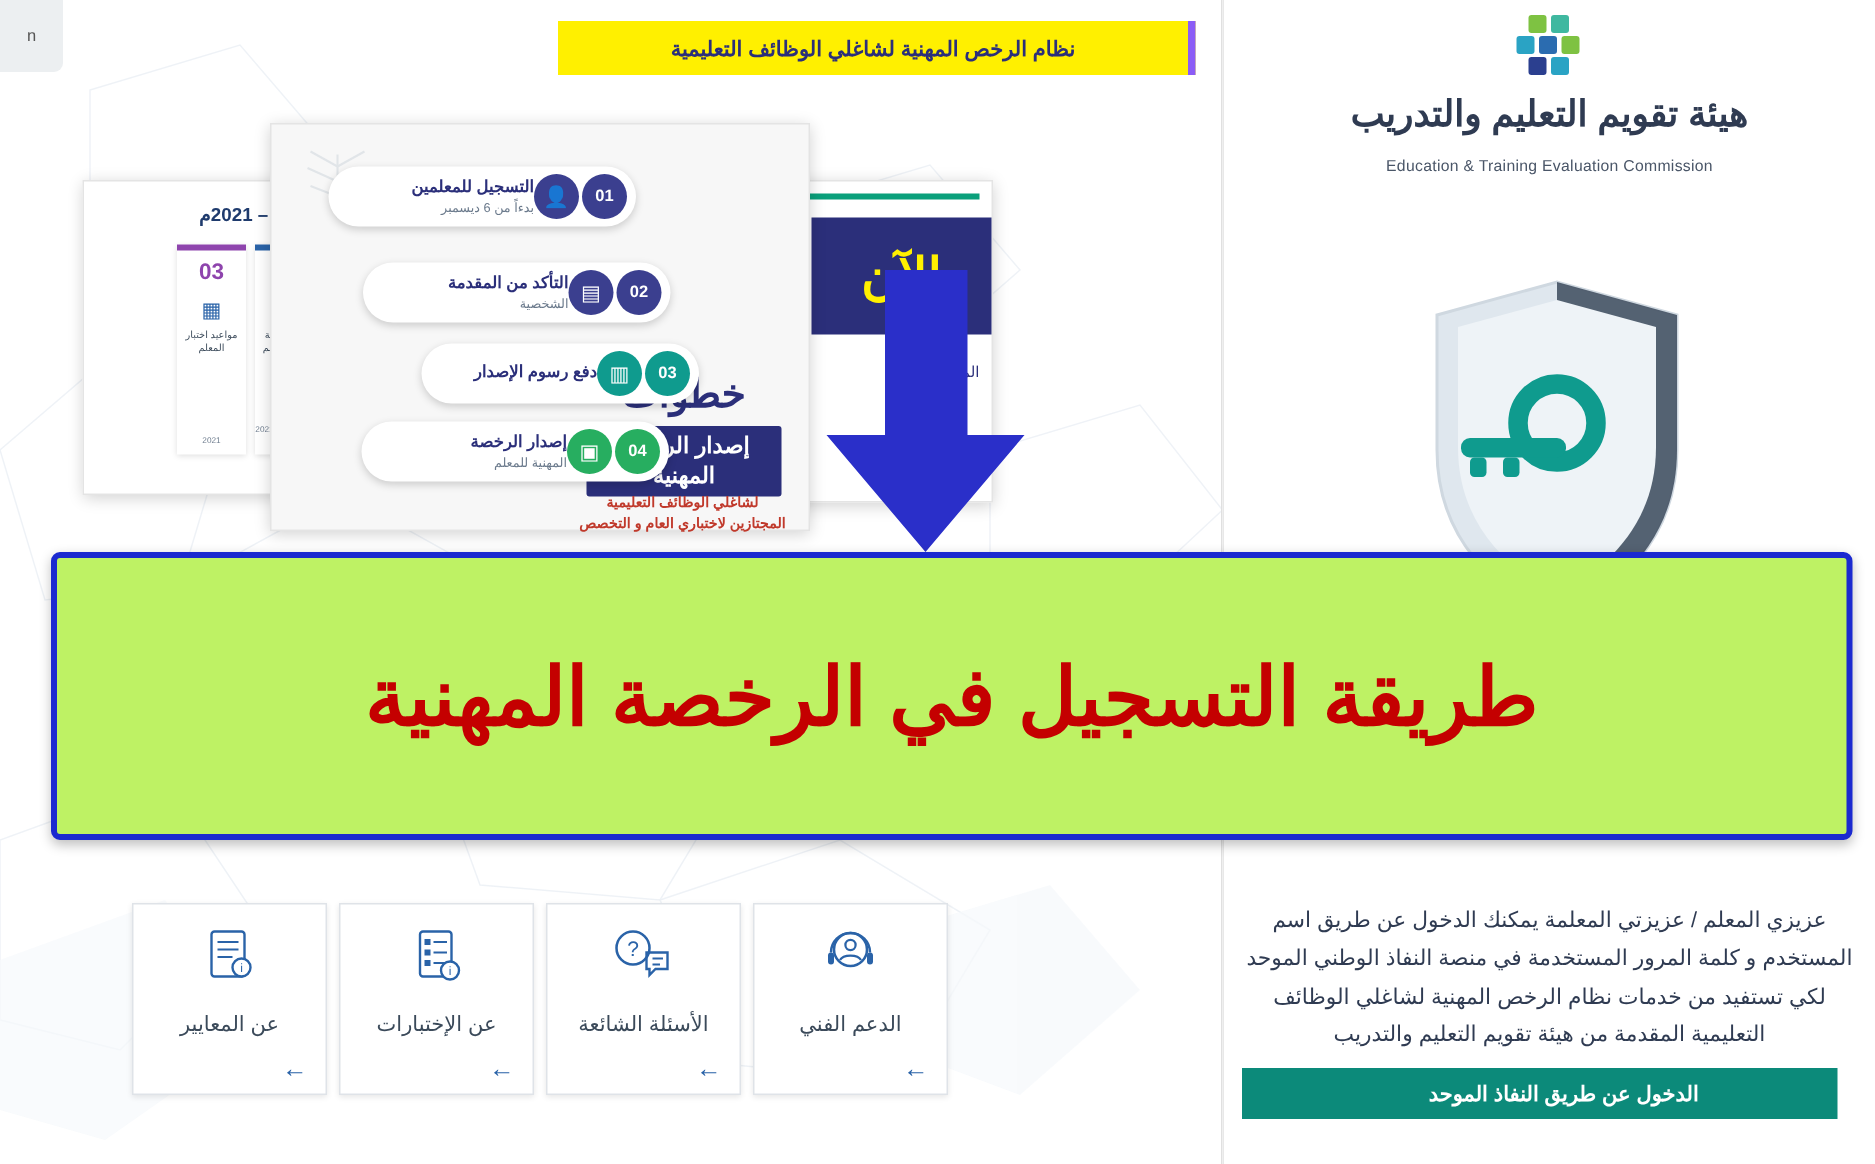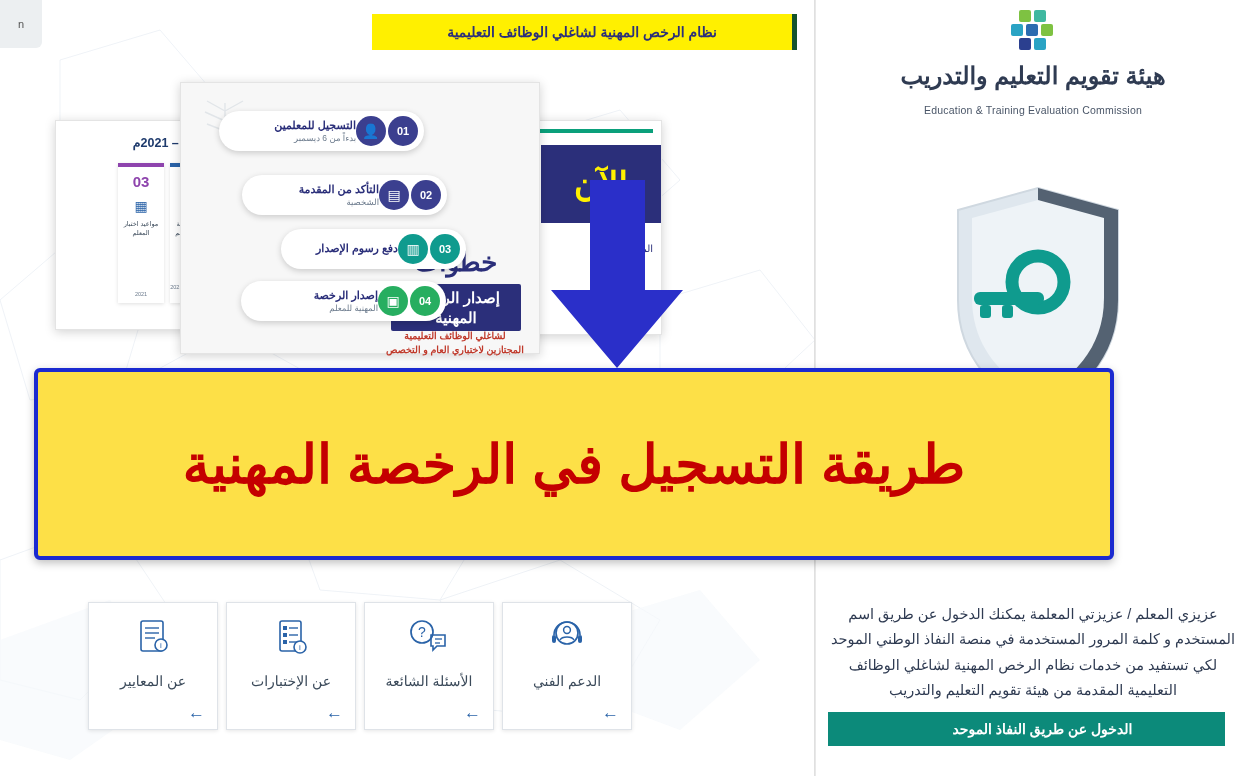--- a/index.html
+++ b/index.html
@@ -41,21 +41,21 @@
     display: flex; align-items: center; justify-content: center;
     color: #555; font-size: 11px;
   }
 
   
   .ribbon {
     position: absolute;
     left: 372px; top: 14px;
     width: 425px; height: 36px;
     background: #fff000;
-    border-right: 5px solid #14532d;
+    border-right: 5px solid #8b5cf6;
     display: flex; align-items: center; justify-content: center;
   }
   .ribbon span {
     color: #2b2f7a;
     font-size: 14px;
     font-weight: bold;
     letter-spacing: .2px;
   }
 
   
@@ -184,22 +184,22 @@
   .arrow {
     position: absolute; left: 545px; top: 180px;
     width: 145px; height: 190px;
     z-index: 6;
   }
 
   
   .banner {
     position: absolute;
     left: 34px; top: 368px;
-    width: 1080px; height: 192px;
-    background: #fde047;
+    width: 1201px; height: 192px;
+    background: #bef264;
     border: 4px solid #1b2ad0;
     border-radius: 6px;
     display: flex; align-items: center; justify-content: center;
     z-index: 20;
     box-shadow: 0 3px 8px rgba(0,0,0,.25);
   }
   .banner span {
     color: #c40000;
     font-size: 54px;
     font-weight: bold;

